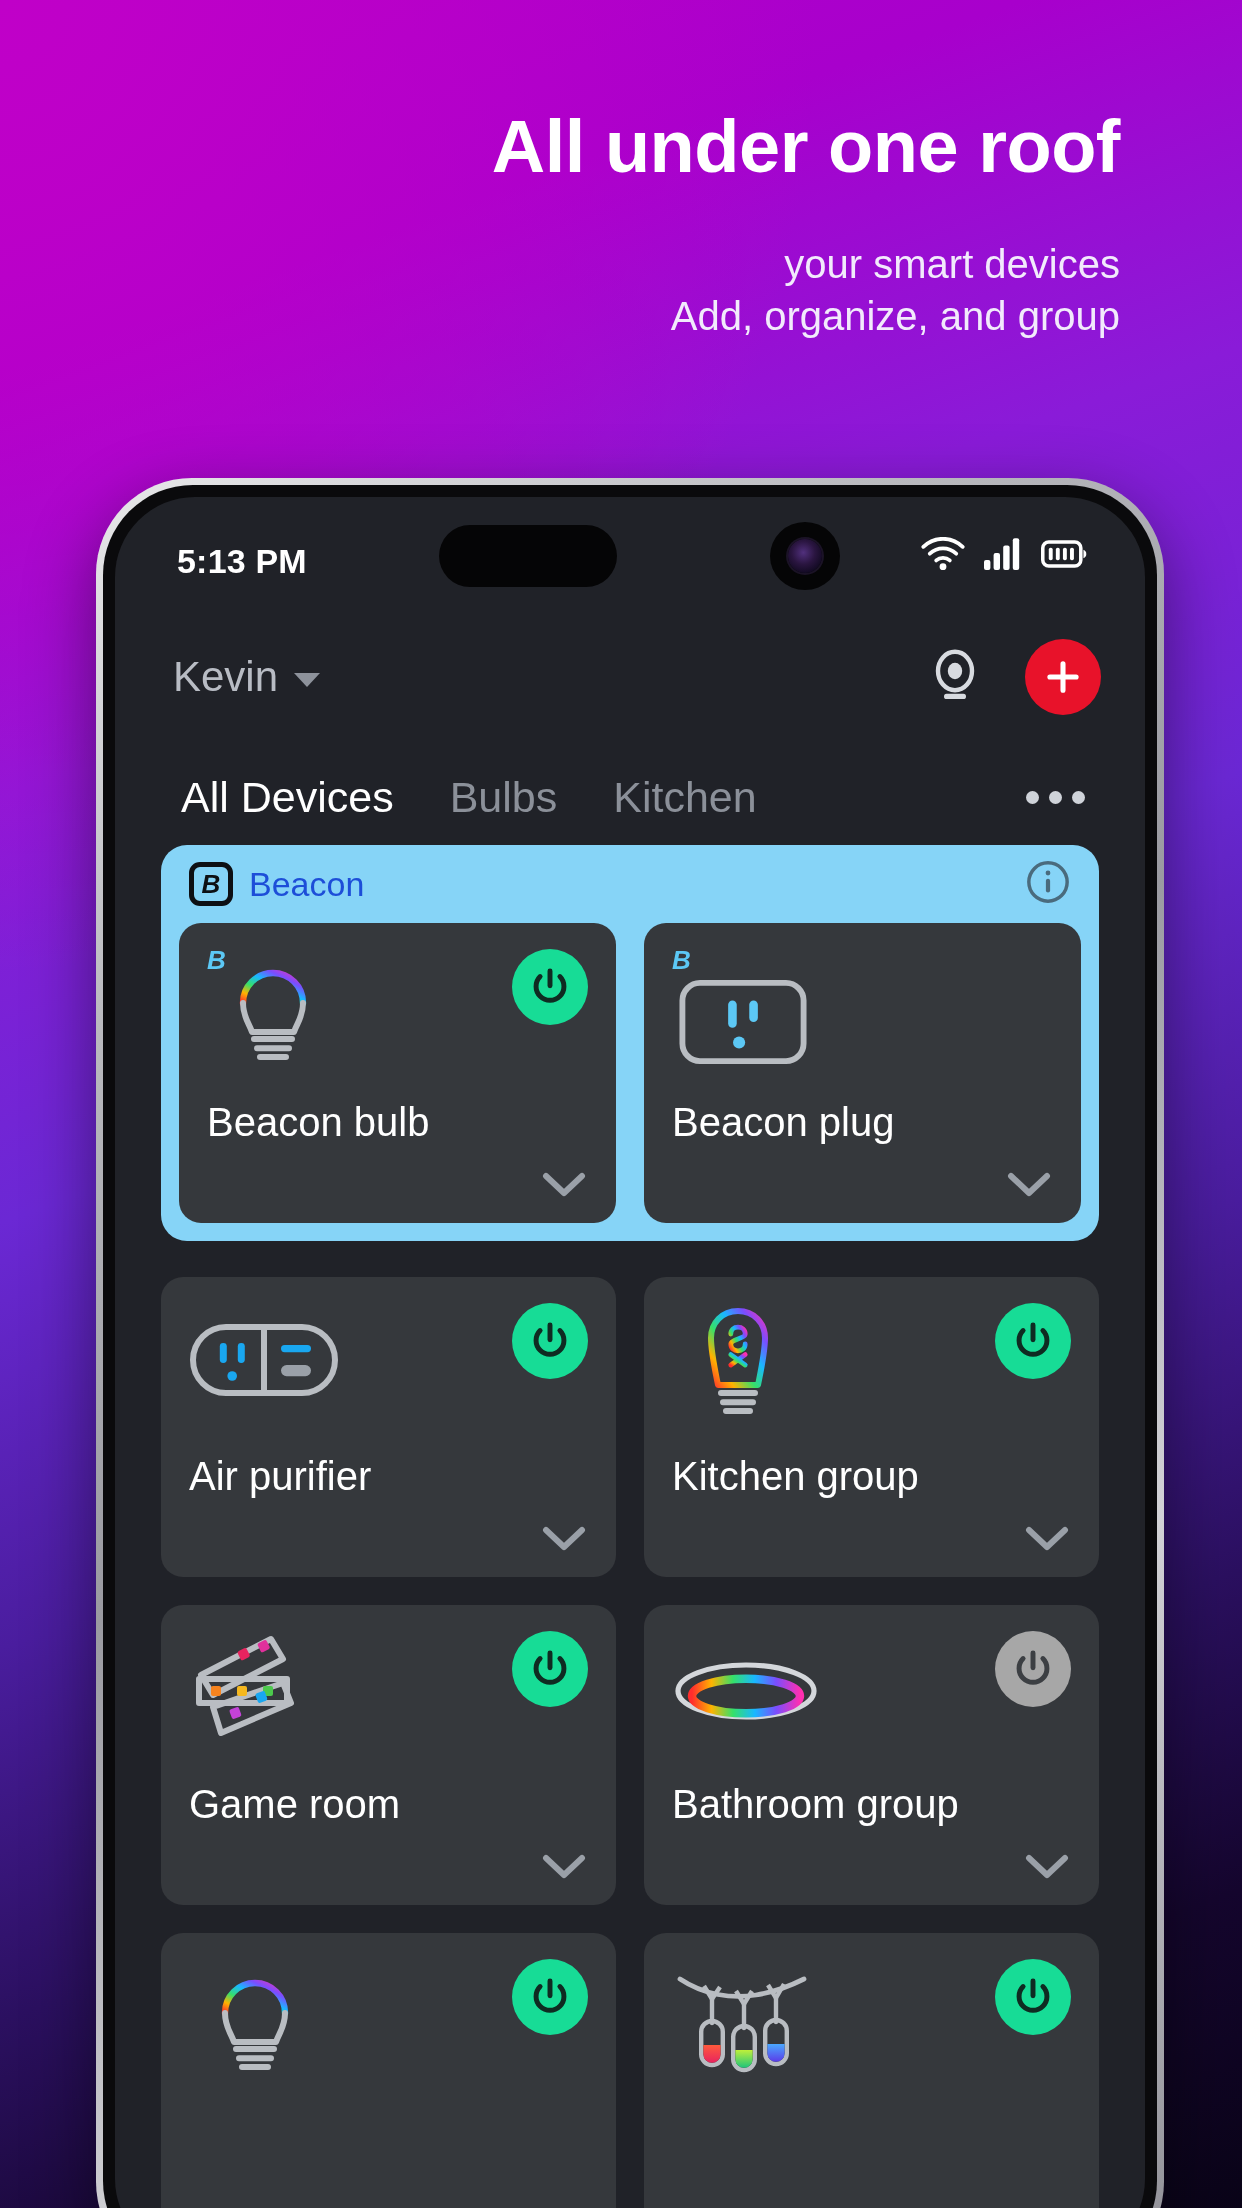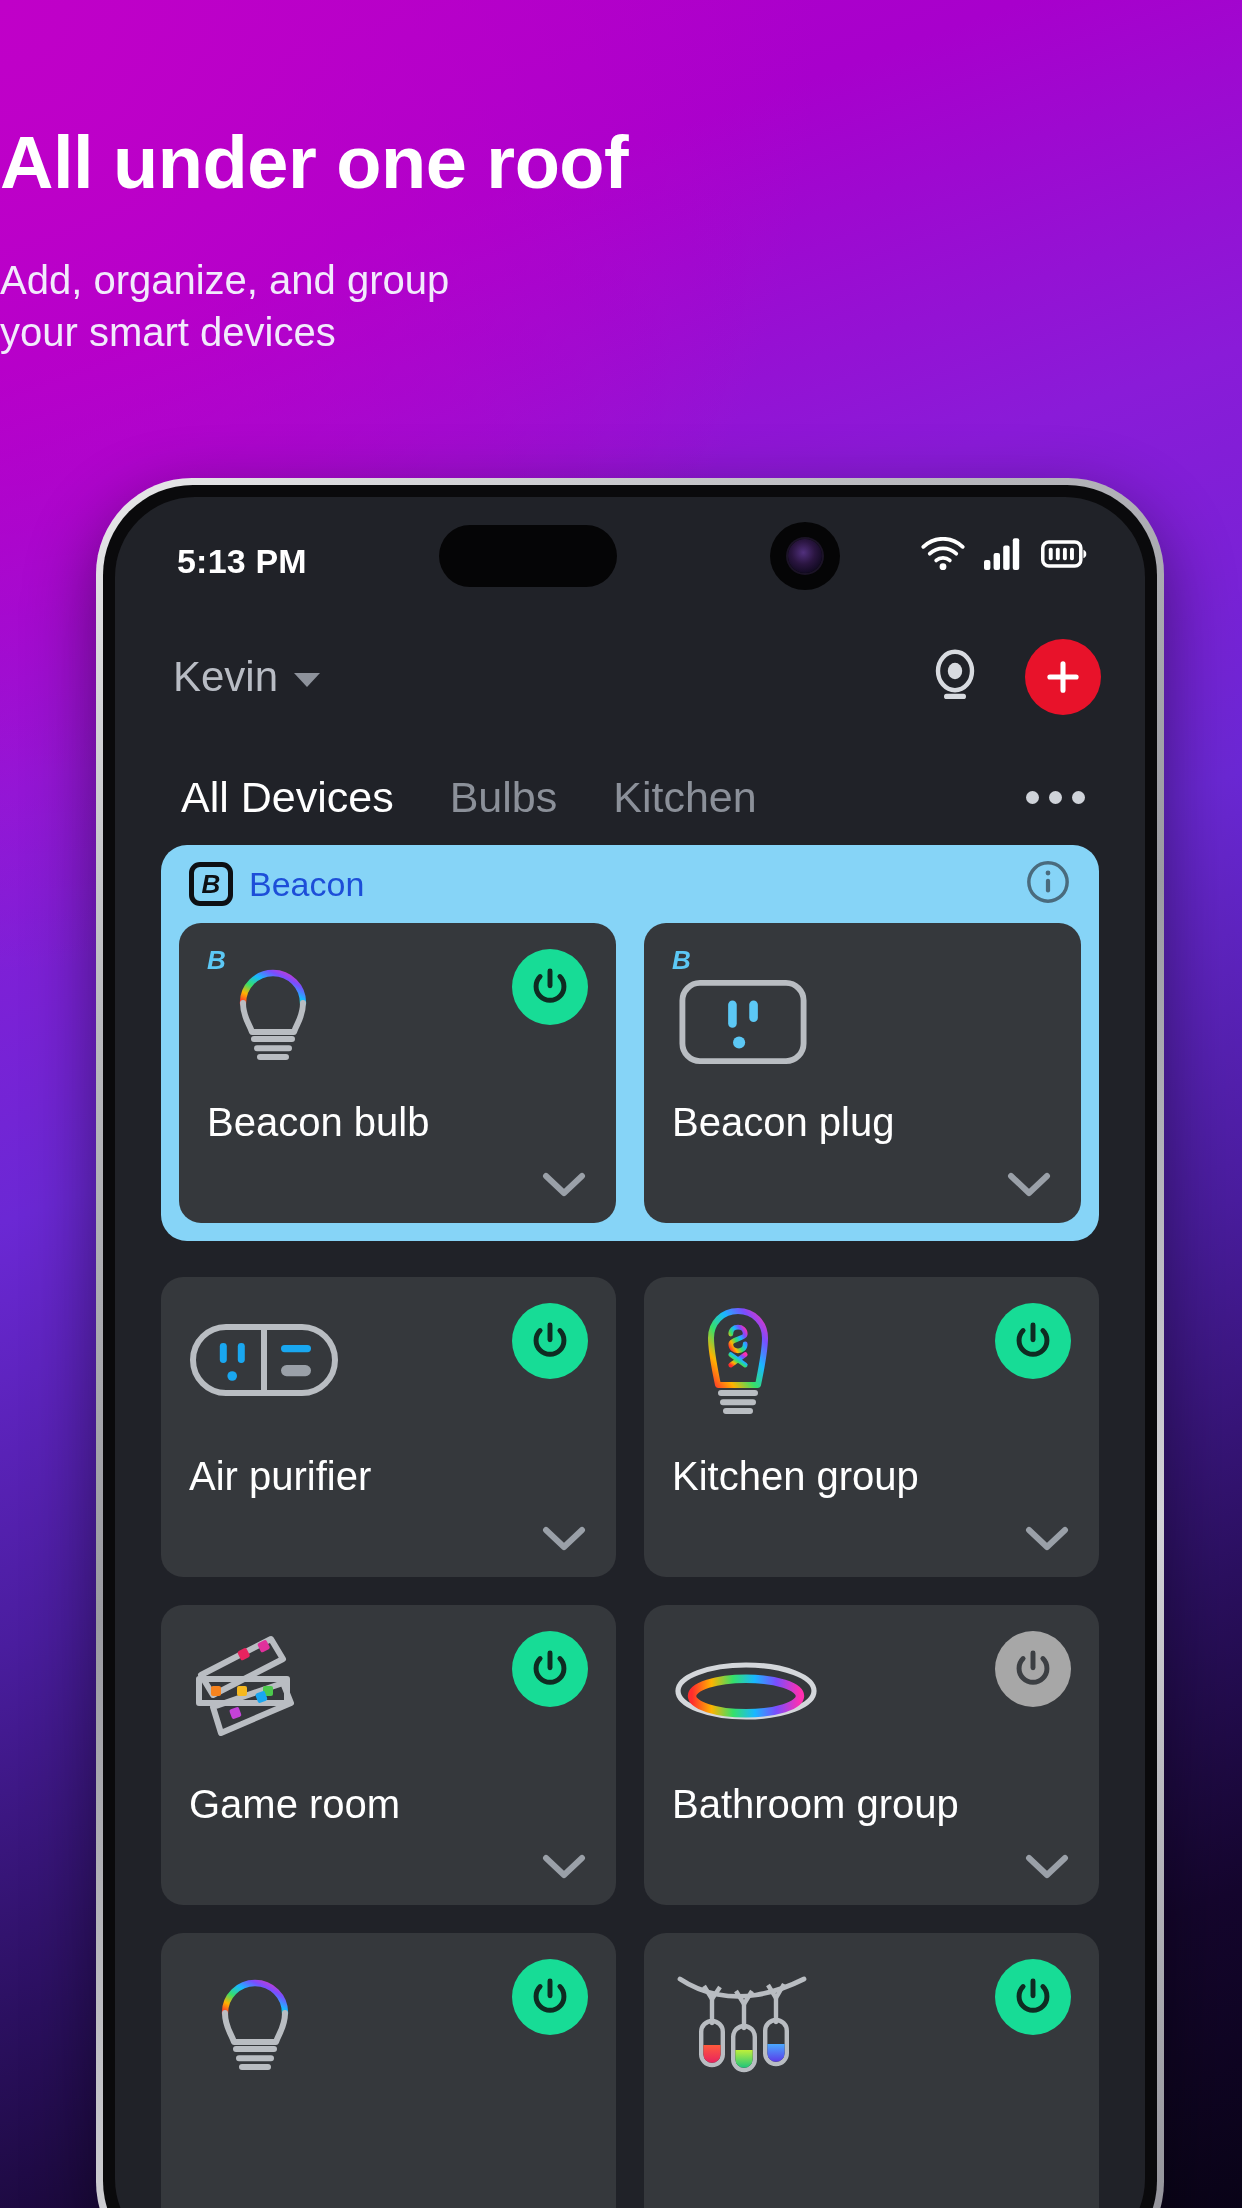--- a/index.html
+++ b/index.html
@@ -6,21 +6,21 @@
   html,body { width:1242px; height:2208px; overflow:hidden; }
   body {
     font-family:"Liberation Sans","DejaVu Sans",sans-serif;
     background:
       radial-gradient(120% 80% at 0% 0%, #c000c8 0%, rgba(192,0,200,0) 55%),
       linear-gradient(160deg,#b400c8 0%, #a800cc 14%, #8a1bd8 30%, #6b28d4 46%, #4a1d9e 62%, #2b1060 76%, #15062e 88%, #0a0418 100%);
     position:relative;
   }
 
   
-  .promo { position:absolute; top:16px; left:0; width:1120px; text-align:left; }
+  .promo { position:absolute; top:0; left:0; width:1120px; text-align:right; }
   .promo-title {
     margin-top:108px; font-size:74px; font-weight:700; color:#ffffff;
     letter-spacing:-0.5px; line-height:1.05;
   }
   .promo-sub {
     margin-top:52px; font-size:40px; font-weight:400; color:#f2eafc;
     line-height:1.32;
   }
 
   
@@ -142,22 +142,22 @@
     font-size:40px; color:#fff; white-space:nowrap;
   }
   .chev { position:absolute; right:30px; bottom:20px; }
 </style>
 </head>
 <body>
 
 <div class="promo">
   <div class="promo-title">All under one roof</div>
   <div class="promo-sub">
+    <div>your smart devices</div>
     <div>Add, organize, and group</div>
-    <div>your smart devices</div>
   </div>
 </div>
 
 <div class="phone">
   <div class="btn-side btn-mute"></div>
   <div class="btn-side btn-vup"></div>
   <div class="btn-side btn-vdn"></div>
 
   <div class="phone-inner">
     <div class="screen">

